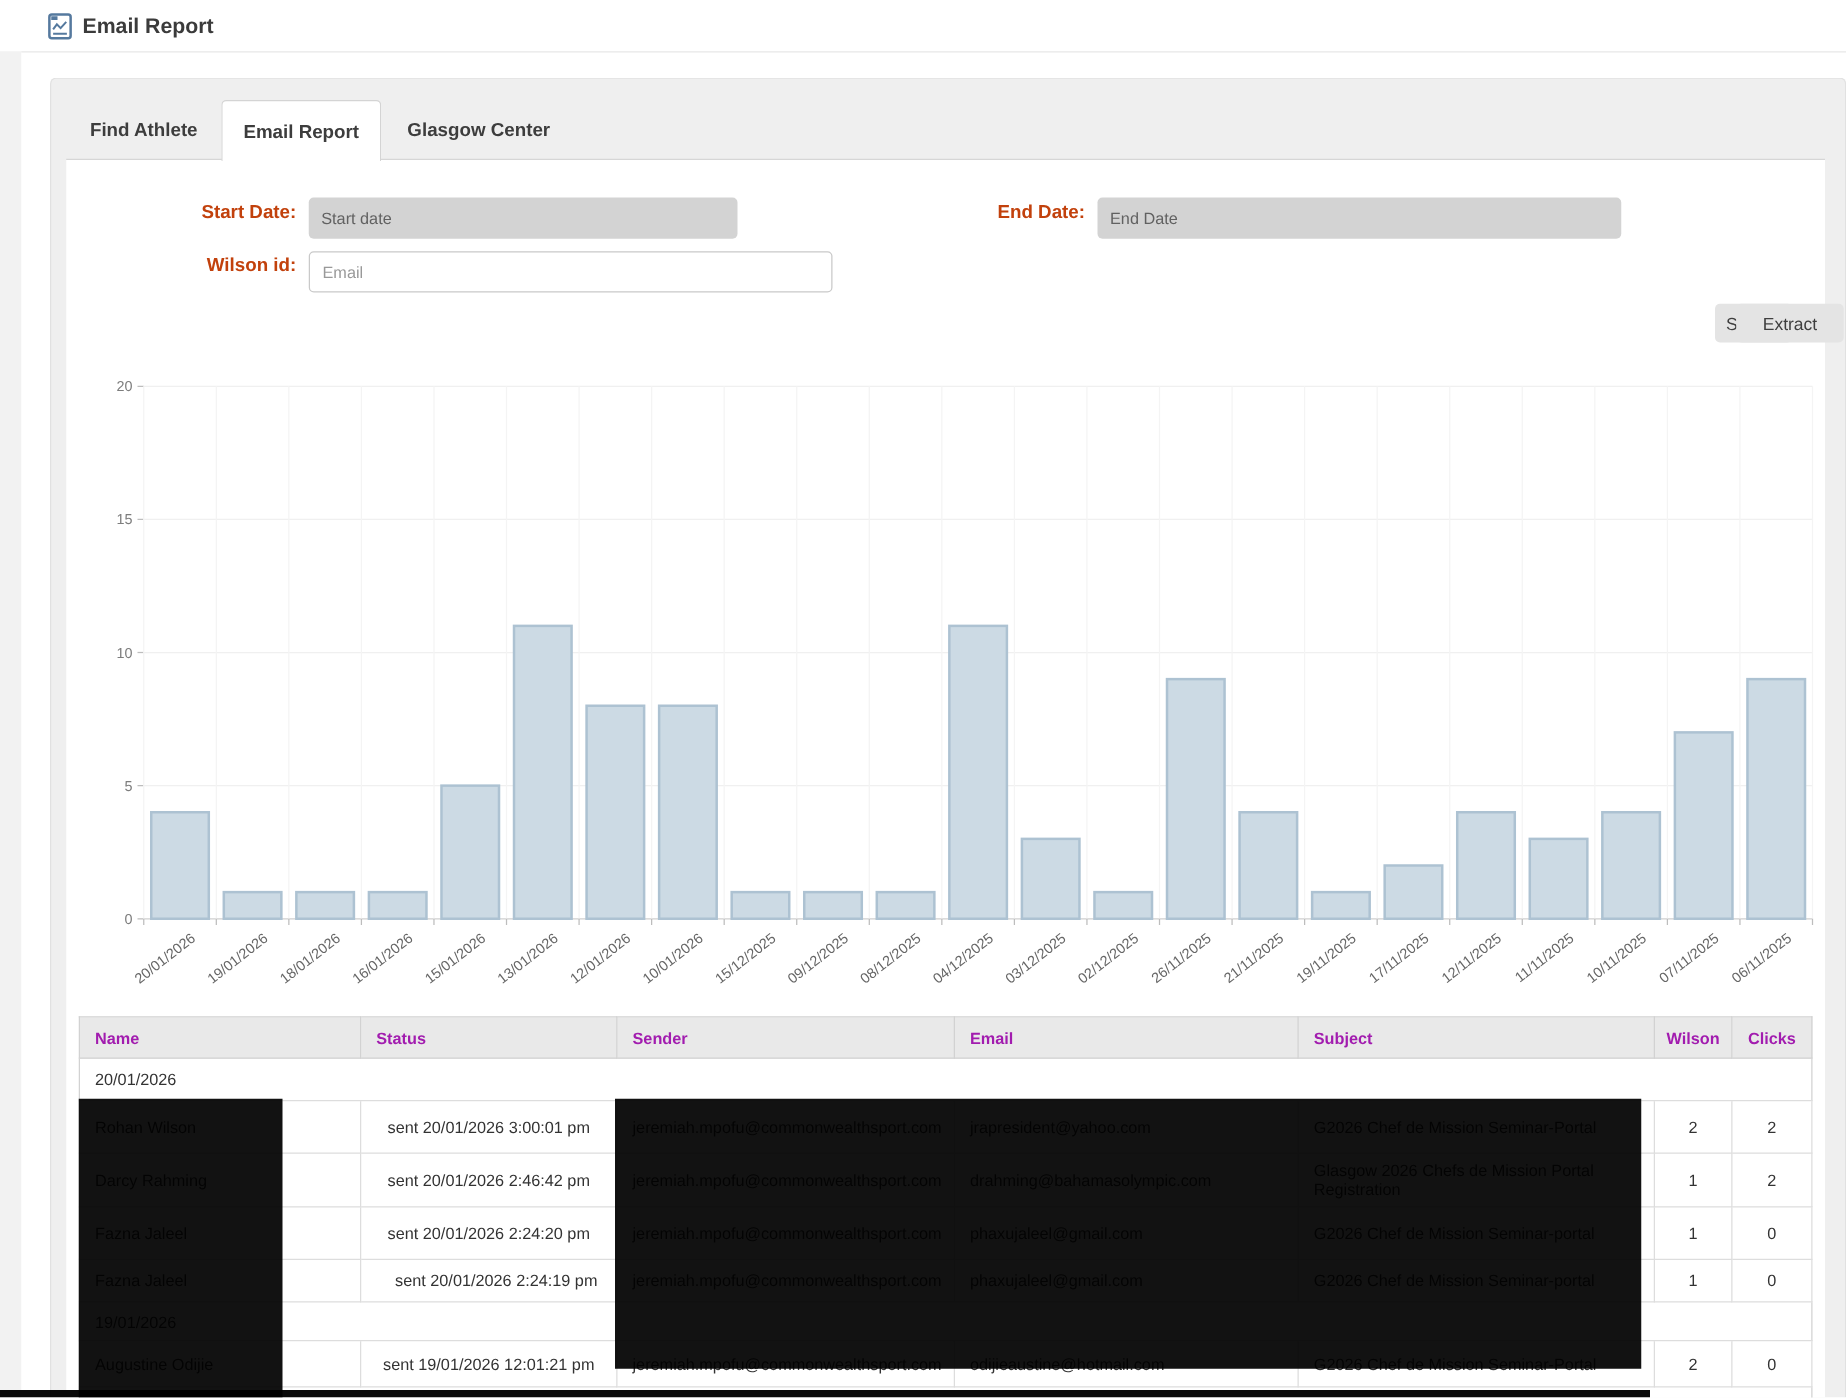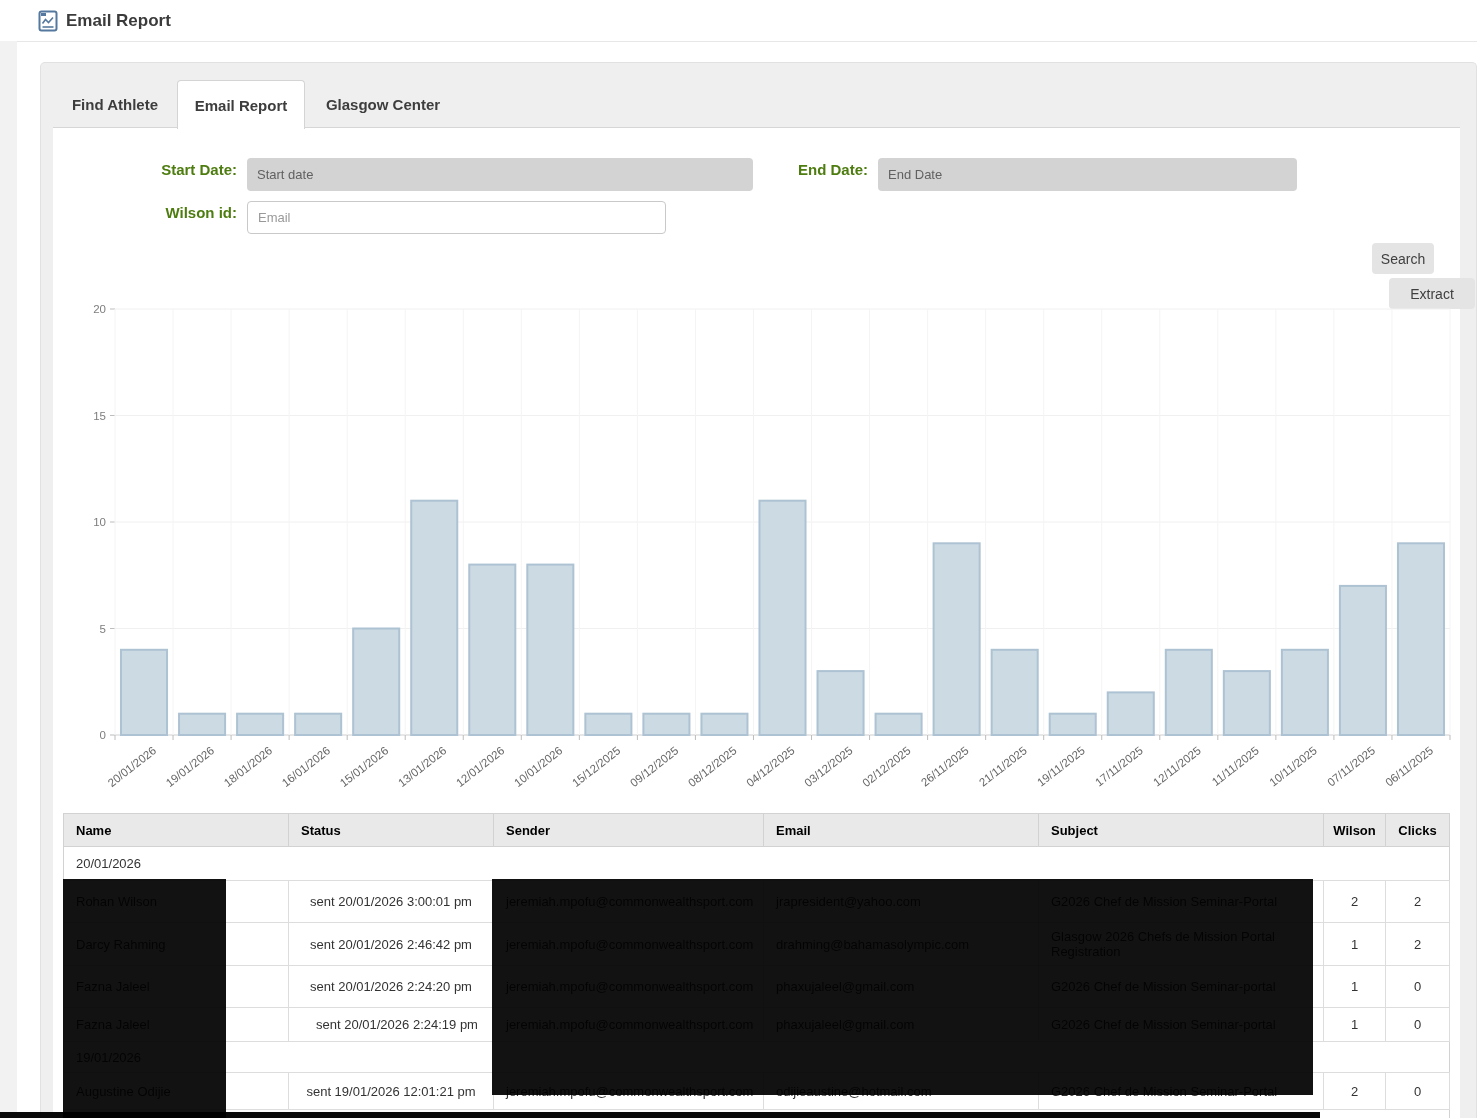--- a/index.html
+++ b/index.html
@@ -18,40 +18,40 @@
   #panel{left:40px;top:62px;width:1437px;height:1056px;background:#efefef;border:1px solid #e1e1e1;border-bottom:none;border-radius:5px 5px 0 0;box-sizing:border-box;}
   
   #content-box{left:53px;top:128px;width:1407px;height:990px;background:#ffffff;}
   
   #tabbar-line{left:53px;top:127px;width:1407px;height:0;border-top:1px solid #d6d6d6;z-index:3;}
   .tab{height:47px;top:81px;display:flex;align-items:center;justify-content:center;font-size:15px;font-weight:600;color:#3d3d3d;z-index:2;cursor:pointer;}
   #tab-find{left:53px;width:124px;}
   #tab-email{left:177px;width:128px;top:80px;height:49px;background:#fff;border:1px solid #d4d4d4;border-bottom:none;border-radius:4px 4px 0 0;z-index:4;box-sizing:border-box;}
   #tab-message{left:305px;width:156px;}
   
-  .form-label{font-size:15px;font-weight:600;color:#4d7c0f;text-align:right;width:140px;}
+  .form-label{font-size:15px;font-weight:600;color:#c2410c;text-align:right;width:140px;}
   #lbl-start{left:97px;top:161px;}
   #lbl-end{left:728px;top:161px;}
   #lbl-email{left:97px;top:204px;}
   input{font-family:"Liberation Sans","DejaVu Sans",sans-serif;font-size:13px;box-sizing:border-box;outline:none;}
-  .date-input{left:247px;width:506px;height:33px;background:#d3d3d3;border:none;border-radius:4px;padding:0 10px;color:#444;}
+  .date-input{left:247px;width:343px;height:33px;background:#d3d3d3;border:none;border-radius:4px;padding:0 10px;color:#444;}
   .date-input::placeholder{color:#616161;opacity:1;}
   #input-start{left:247px;top:158px;}
   #input-end{left:878px;top:158px;width:419px;}
   #input-email{left:247px;top:201px;width:419px;height:33px;background:#fff;border:1px solid #c9c9c9;border-radius:4px;padding:0 10px;color:#444;}
   #input-email::placeholder{color:#999;opacity:1;}
   .btn{height:31px;background:#e4e4e4;border:none;border-radius:4px;font-family:"Liberation Sans","DejaVu Sans",sans-serif;font-size:14px;color:#3f3f3f;cursor:pointer;}
   #btn-search{left:1372px;top:243px;width:62px;}
-  #btn-extract{left:1389px;top:243px;width:86px;margin-top:35px;}
+  #btn-extract{left:1389px;top:243px;width:86px;}
   
   #chart-wrap{left:60px;top:296px;width:1400px;height:502px;}
   
   #table-wrap{left:63px;top:813px;width:1386px;}
   table{border-collapse:collapse;table-layout:fixed;width:1386px;}
-  th{background:#e9e9e9;border:1px solid #d2d2d2;font-size:13px;font-weight:bold;color:#000000;text-align:left;padding:0 12px;height:32px;}
+  th{background:#e9e9e9;border:1px solid #d2d2d2;font-size:13px;font-weight:bold;color:#a21caf;text-align:left;padding:0 12px;height:32px;}
   td{border:1px solid #ddd;font-size:13px;color:#333;padding:0 12px;overflow:hidden;background:#fff;}
   th.c,td.c{text-align:center;padding:0 4px;}
   tr.group-row td{border-left:1px solid #d2d2d2;border-right:1px solid #d2d2d2;}
   
   .redact{background:rgba(0,0,0,0.93);z-index:5;}
   #redact-a{left:63px;top:879px;width:163px;height:239px;}
   #redact-b{left:492px;top:879px;width:821px;height:216px;}
   #redact-strip{left:0;top:1112px;width:1320px;height:6px;background:rgba(0,0,0,0.96);z-index:6;}
 </style>
 </head>

